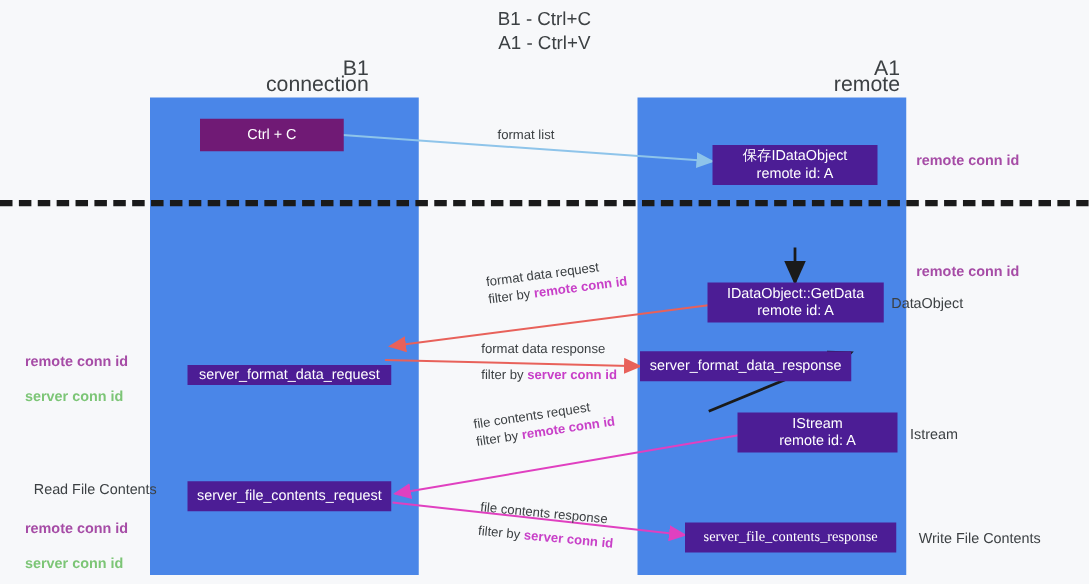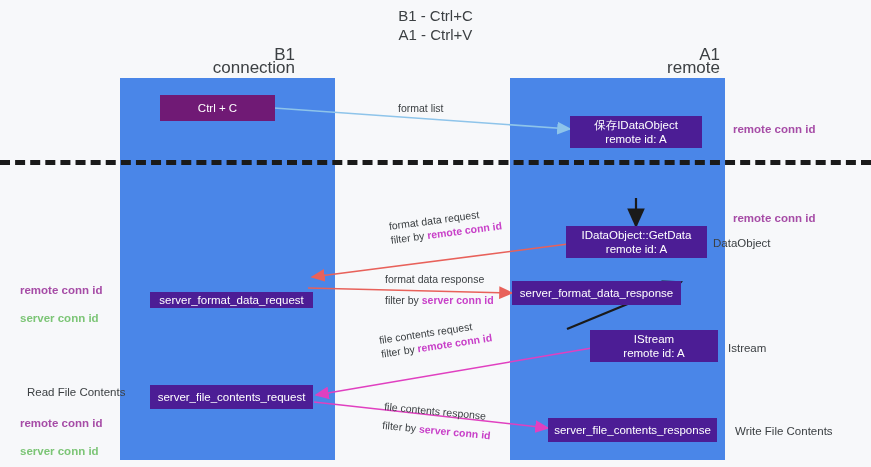--- a/index.html
+++ b/index.html
@@ -121,21 +121,21 @@
 
   <div class="box orange" style="left:150px;top:268px;width:163px;height:16px;margin-top:24px;">server_format_data_request</div>
 
   <div class="box orange" style="left:512px;top:281px;width:169px;height:24px;">server_format_data_response</div>
 
   <div class="box orange" style="left:590px;top:330px;width:128px;height:32px;">IStream
 remote id: A</div>
 
   <div class="box orange" style="left:150px;top:385px;width:163px;height:24px;">server_file_contents_request</div>
 
-  <div class="box orange" style="left:548px;top:418px;width:169px;height:24px;">server_file_contents_response</div>
+  <div class="box orange" style="left:548px;top:418px;width:169px;height:24px;font-family:Liberation Serif, serif;">server_file_contents_response</div>
 
   <div class="alabel" style="left:398px;top:101px;">
     <span>format list</span>
   </div>
 
   <div class="alabel" style="left:388px;top:219px;transform:rotate(-7.5deg);transform-origin:left top;">
     <div>format data request</div>
     <div><span>filter by </span><span class="hl-remote">remote conn id</span></div>
   </div>
 

